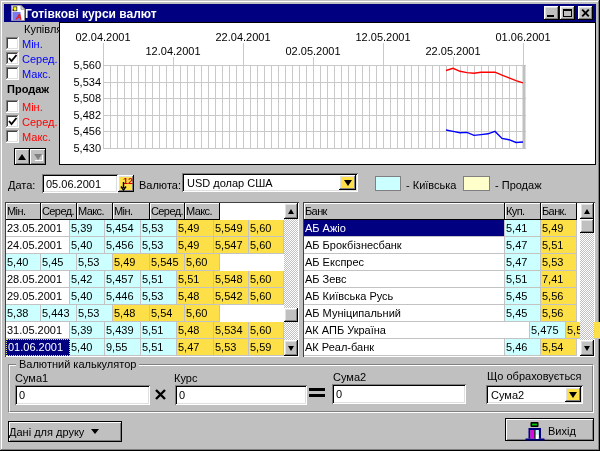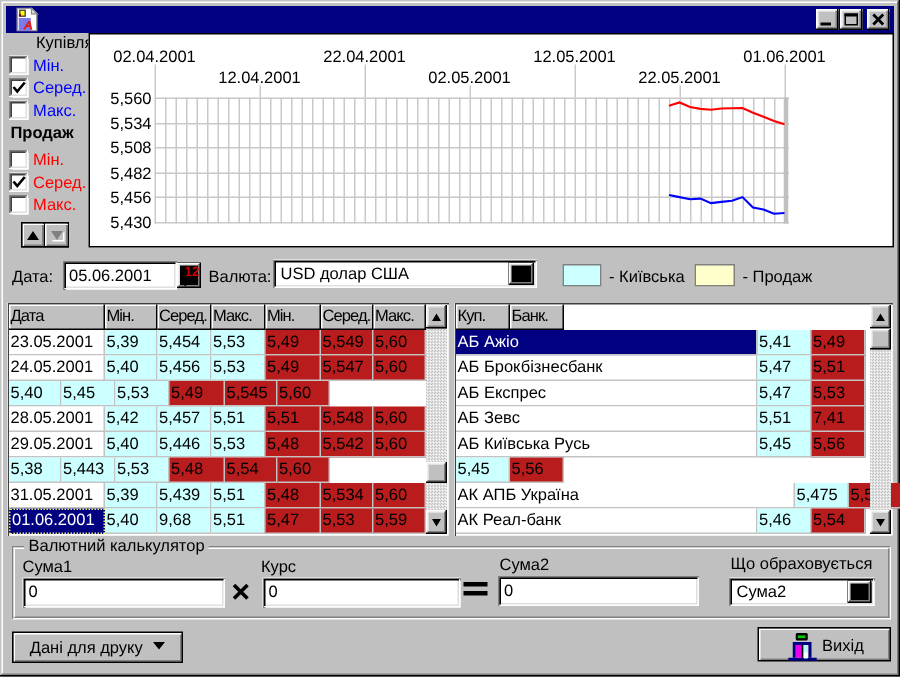--- a/index.html
+++ b/index.html
@@ -3,61 +3,62 @@
 * {margin:0;padding:0;box-sizing:border-box}
 html,body {width:600px;height:451px;overflow:hidden}
 body {-webkit-font-smoothing:antialiased;font-family:"Liberation Sans",sans-serif;font-size:11px;color:#000}
 .win {position:absolute;left:0;top:0;width:600px;height:451px;background:#c0c0c0;
   box-shadow:inset -1px -1px 0 #000,inset 1px 1px 0 #c3c3c3,inset -2px -2px 0 #808080,inset 2px 2px 0 #fff}
 .tb {position:absolute;left:4px;top:4px;width:592px;height:18px;background:#000080;color:#fff}
 .tb .ttl {position:absolute;left:21px;top:3px;font-size:12px;font-weight:bold;letter-spacing:0px}
 .tbic {position:absolute;left:6px;top:1px}
 .wbtn {position:absolute;top:2px;width:15px;height:14px;background:#c0c0c0;
   box-shadow:inset -1px -1px 0 #000,inset 1px 1px 0 #fff,inset -2px -2px 0 #808080,inset 2px 2px 0 #dfdfdf}
-.raised {background:#000000;box-shadow:inset -1px -1px 0 #000,inset 1px 1px 0 #fff,inset -2px -2px 0 #808080,inset 2px 2px 0 #dfdfdf}
+.raised {background:#fde047;box-shadow:inset -1px -1px 0 #000,inset 1px 1px 0 #fff,inset -2px -2px 0 #808080,inset 2px 2px 0 #dfdfdf}
 .chart {position:absolute;left:59px;top:22px;width:537px;height:143px;background:#fff;border:1px solid #000}
 .lbl {position:absolute;font-size:11px}
 .cb {position:absolute;width:13px;height:13px;background:#fff;
   box-shadow:inset -1px -1px 0 #fff,inset 1px 1px 0 #808080,inset -2px -2px 0 #dfdfdf,inset 2px 2px 0 #404040}
 .blue {color:#0000ff} .red {color:#ff0000}
 .table {position:absolute;top:202px;height:155px;background:#fff;
   box-shadow:inset 1px 1px 0 #404040,inset -1px -1px 0 #fff;padding:1px;display:flex;flex-direction:column}
 .trow {display:flex;height:17px}
 .thead {height:17px}
 .hc {background:#c0c0c0;border-right:1px solid #000;border-bottom:1px solid #000;
   box-shadow:inset 1px 1px 0 #fff;padding:2px 0 0 1px;overflow:hidden;white-space:nowrap;letter-spacing:-0.6px}
 .c {border-right:1px solid #c3c3c3;border-bottom:1px solid #c3c3c3;padding:2px 0 0 1px;overflow:hidden;white-space:nowrap}
-.dc {background:#fff} .cy {background:#ccffff} .ye {background:#b91c1c}
+.dc {background:#fff} .cy {background:#ccffff} .ye {background:#fde047}
 .sel {background:#000080;color:#fff}
 .selbox {background:#000080;color:#fff;border:1px dotted #e8e873 !important;padding:1px 0 0 1px !important}
 .sbar {width:14px;display:flex;flex-direction:column;
   background-image:conic-gradient(#fff 0 25%,#c0c0c0 0 50%,#fff 0 75%,#c0c0c0 0);background-size:2px 2px}
 .sbtn {width:14px;height:16px;background:#c0c0c0;flex:none;
   box-shadow:inset -1px -1px 0 #000,inset 1px 1px 0 #fff,inset -2px -2px 0 #808080,inset 2px 2px 0 #dfdfdf;
   display:flex;align-items:center;justify-content:center}
 .thumb {width:14px;background:#c0c0c0;flex:none;
   box-shadow:inset -1px -1px 0 #000,inset 1px 1px 0 #fff,inset -2px -2px 0 #808080,inset 2px 2px 0 #dfdfdf}
 .up {width:0;height:0;border-left:3px solid transparent;border-right:3px solid transparent;border-bottom:5px solid #000}
 .dn {width:0;height:0;border-left:3px solid transparent;border-right:3px solid transparent;border-top:5px solid #000}
 .gb {position:absolute;left:8px;top:364px;width:586px;height:49px;border:1px solid;border-color:#808080 #fff #fff #808080}
 .gb:before {content:"";position:absolute;left:0;top:0;right:0;bottom:0;border:1px solid;border-color:#fff #808080 #808080 #fff}
 .inp {position:absolute;background:#fff;box-shadow:inset 1px 1px 0 #808080,inset -1px -1px 0 #fff,inset 2px 2px 0 #000,inset -2px -2px 0 #dfdfdf;padding:4px 0 0 4px}
 .btn {position:absolute;background:#c0c0c0;border:1px solid #000;
-  box-shadow:inset 1px 1px 0 #fff,inset -1px -1px 0 #808080;text-align:center}
+  box-shadow:inset 1px 1px 0 #fff,inset -1px -1px 0 #808080;text-align:left}
 </style></head><body>
 <div class="win">
   <div class="tb">
     <svg class="tbic" width="16" height="16" viewBox="0 0 16 16">
       <path d="M1.5 0.5 h9.5 l3.5 3.5 v11.5 h-13 z" fill="#fff" stroke="#9a9a9a" stroke-width="1"></path>
       <path d="M11 0.5 l3.8 3.8 h-3.8 z" fill="#e8e8e8" stroke="#888" stroke-width="0.8"></path>
       <rect x="2.5" y="7" width="8" height="8.5" fill="#7b7bea"></rect>
       <rect x="3.2" y="1.8" width="3.6" height="4" fill="#ffff00" stroke="#444" stroke-width="0.9"></rect>
       <rect x="2.6" y="4.3" width="1.4" height="1.7" fill="#7a1010"></rect>
       <path d="M6 14.5 L9.6 9 M9.6 9 L10.9 14.8 M7.6 12.6 L10.4 12.2" stroke="#d22" stroke-width="1.3" fill="none"></path>
     </svg>
+    <span class="ttl">Готівкові курси валют</span>
     <div class="wbtn" style="left:540px"><svg width="15" height="14">
           <rect x="3" y="9" width="7" height="2" fill="#000"></rect>
         </svg></div>
     <div class="wbtn" style="left:556px"><svg width="15" height="14">
           <rect x="3.5" y="3.5" width="8" height="7" fill="none" stroke="#000"></rect>
           <rect x="3" y="3" width="9" height="2" fill="#000"></rect>
         </svg></div>
     <div class="wbtn" style="left:574px"><svg width="15" height="14">
           <path d="M4.2 3.7 l6.6 6.6 M10.8 3.7 l-6.6 6.6" stroke="#000" stroke-width="1.9" fill="none"></path>
         </svg></div>
@@ -199,21 +200,20 @@
       <div style="width:0;height:0;border-left:4px solid transparent;border-right:4px solid transparent;border-top:6px solid #000"></div>
     </div>
   <div style="position:absolute;left:375px;top:176px;width:26px;height:15px;background:#ccffff;border:1px solid #808080"></div>
   <div class="lbl" style="left:406px;top:179px">- Київська</div>
   <div style="position:absolute;left:463px;top:176px;width:27px;height:15px;background:#ffffcc;border:1px solid #808080"></div>
   <div class="lbl" style="left:495px;top:179px">- Продаж</div>
 
   <div class="table" style="left:5px;width:294px">
     <div style="position:absolute;left:1px;top:1px">
         <div class="trow thead">
-          <div class="hc" style="width:64px">Дата</div>
           <div class="hc" style="width:35px">Мін.</div>
           <div class="hc" style="width:36px">Серед.</div>
           <div class="hc" style="width:36px">Макс.</div>
           <div class="hc" style="width:37px">Мін.</div>
           <div class="hc" style="width:35px">Серед.</div>
           <div class="hc" style="width:35px">Макс.</div>
         </div>
         <div class="trow">
           <div class="c dc" style="width:64px">23.05.2001</div>
           <div class="c cy" style="width:35px">5,39</div>
@@ -271,21 +271,21 @@
           <div class="c cy" style="width:35px">5,39</div>
           <div class="c cy" style="width:36px">5,439</div>
           <div class="c cy" style="width:36px">5,51</div>
           <div class="c ye" style="width:37px">5,48</div>
           <div class="c ye" style="width:35px">5,534</div>
           <div class="c ye" style="width:35px">5,60</div>
         </div>
         <div class="trow">
           <div class="c dc selbox" style="width:64px">01.06.2001</div>
           <div class="c cy" style="width:35px">5,40</div>
-          <div class="c cy" style="width:36px">9,68</div>
+          <div class="c cy" style="width:36px">9,55</div>
           <div class="c cy" style="width:36px">5,51</div>
           <div class="c ye" style="width:37px">5,47</div>
           <div class="c ye" style="width:35px">5,53</div>
           <div class="c ye" style="width:35px">5,59</div>
         </div>
       </div>
     <div class="sbar" style="position:absolute;right:1px;top:1px;height:153px">
       <div class="sbtn">
           <div class="up"></div>
         </div>
@@ -293,20 +293,21 @@
       <div class="thumb" style="height:14px"></div>
       <div style="flex:1"></div>
       <div class="sbtn">
           <div class="dn"></div>
         </div>
     </div>
   </div>
   <div class="table" style="left:303px;width:292px">
     <div style="position:absolute;left:1px;top:1px">
         <div class="trow thead">
+          <div class="hc" style="width:201px">Банк</div>
           <div class="hc" style="width:36px">Куп.</div>
           <div class="hc" style="width:36px">Банк.</div>
         </div>
         <div class="trow">
           <div class="c dc sel" style="width:201px">АБ Ажіо</div>
           <div class="c cy" style="width:36px">5,41</div>
           <div class="c ye" style="width:36px">5,49</div>
         </div>
         <div class="trow">
           <div class="c dc" style="width:201px">АБ Брокбізнесбанк</div>
@@ -322,20 +323,21 @@
           <div class="c dc" style="width:201px">АБ Зевс</div>
           <div class="c cy" style="width:36px">5,51</div>
           <div class="c ye" style="width:36px">7,41</div>
         </div>
         <div class="trow">
           <div class="c dc" style="width:201px">АБ Київська Русь</div>
           <div class="c cy" style="width:36px">5,45</div>
           <div class="c ye" style="width:36px">5,56</div>
         </div>
         <div class="trow">
+          <div class="c dc" style="width:201px">АБ Муніципальний</div>
           <div class="c cy" style="width:36px">5,45</div>
           <div class="c ye" style="width:36px">5,56</div>
         </div>
         <div class="trow">
           <div class="c dc" style="width:226px">АК АПБ Україна</div>
           <div class="c cy" style="width:36px">5,475</div>
           <div class="c ye" style="width:36px">5,535</div>
         </div>
         <div class="trow">
           <div class="c dc" style="width:201px">АК Реал-банк</div>

